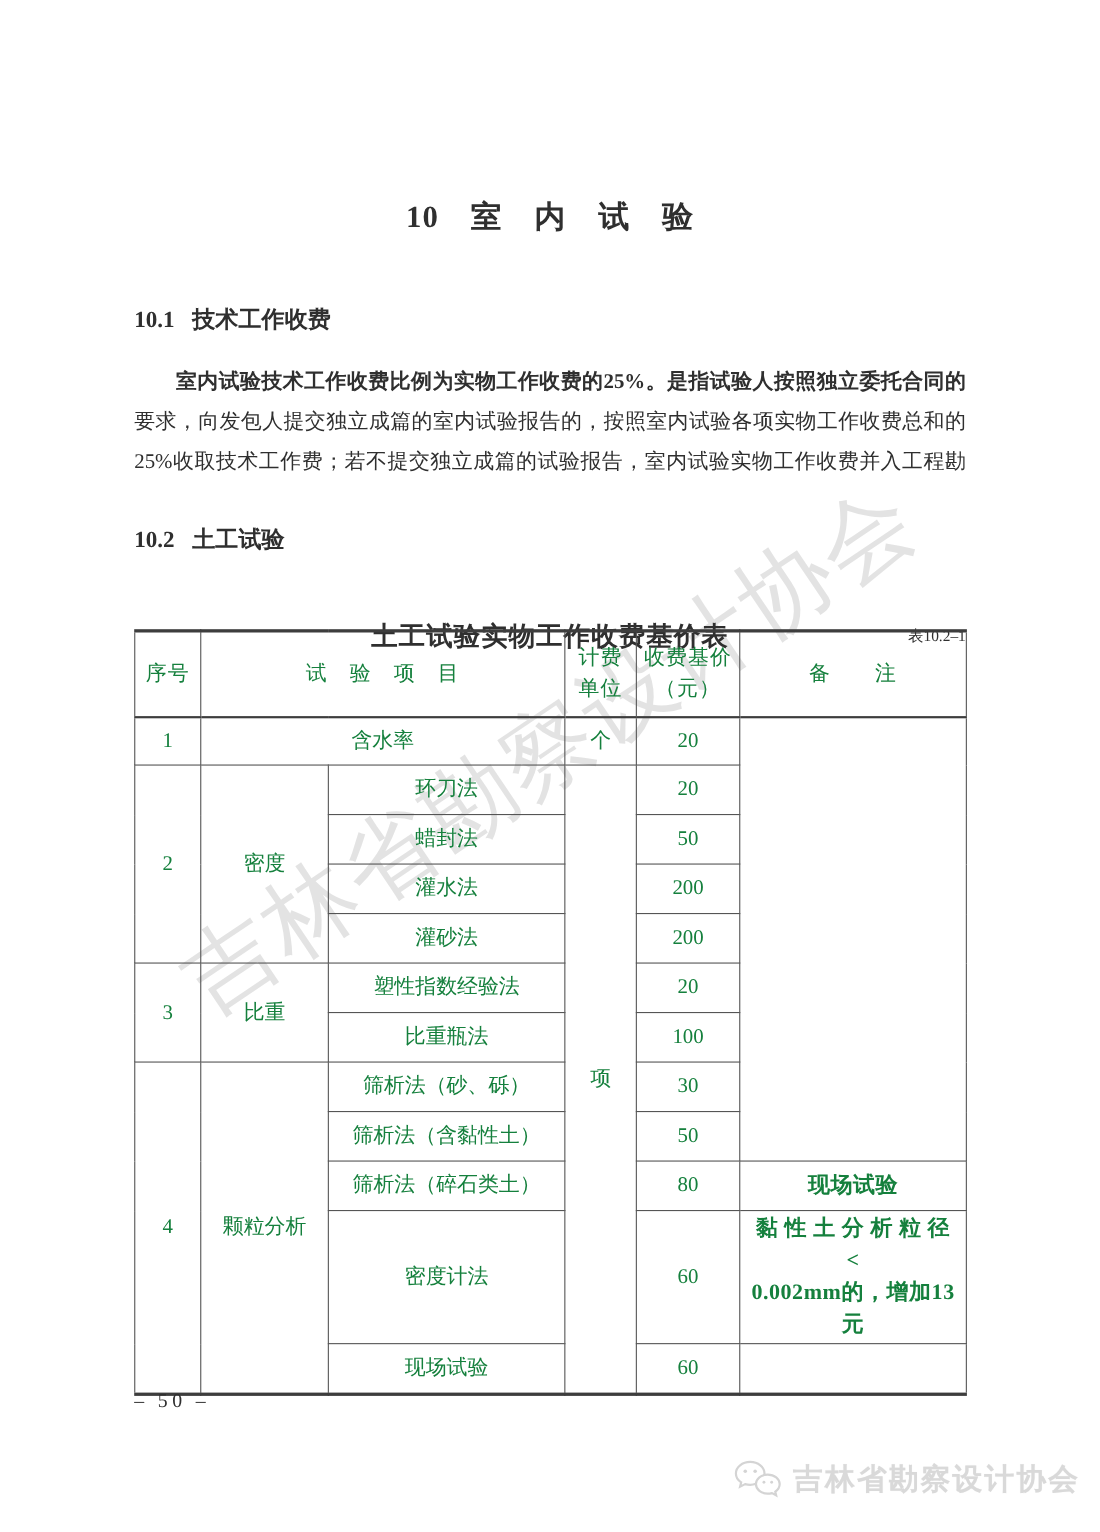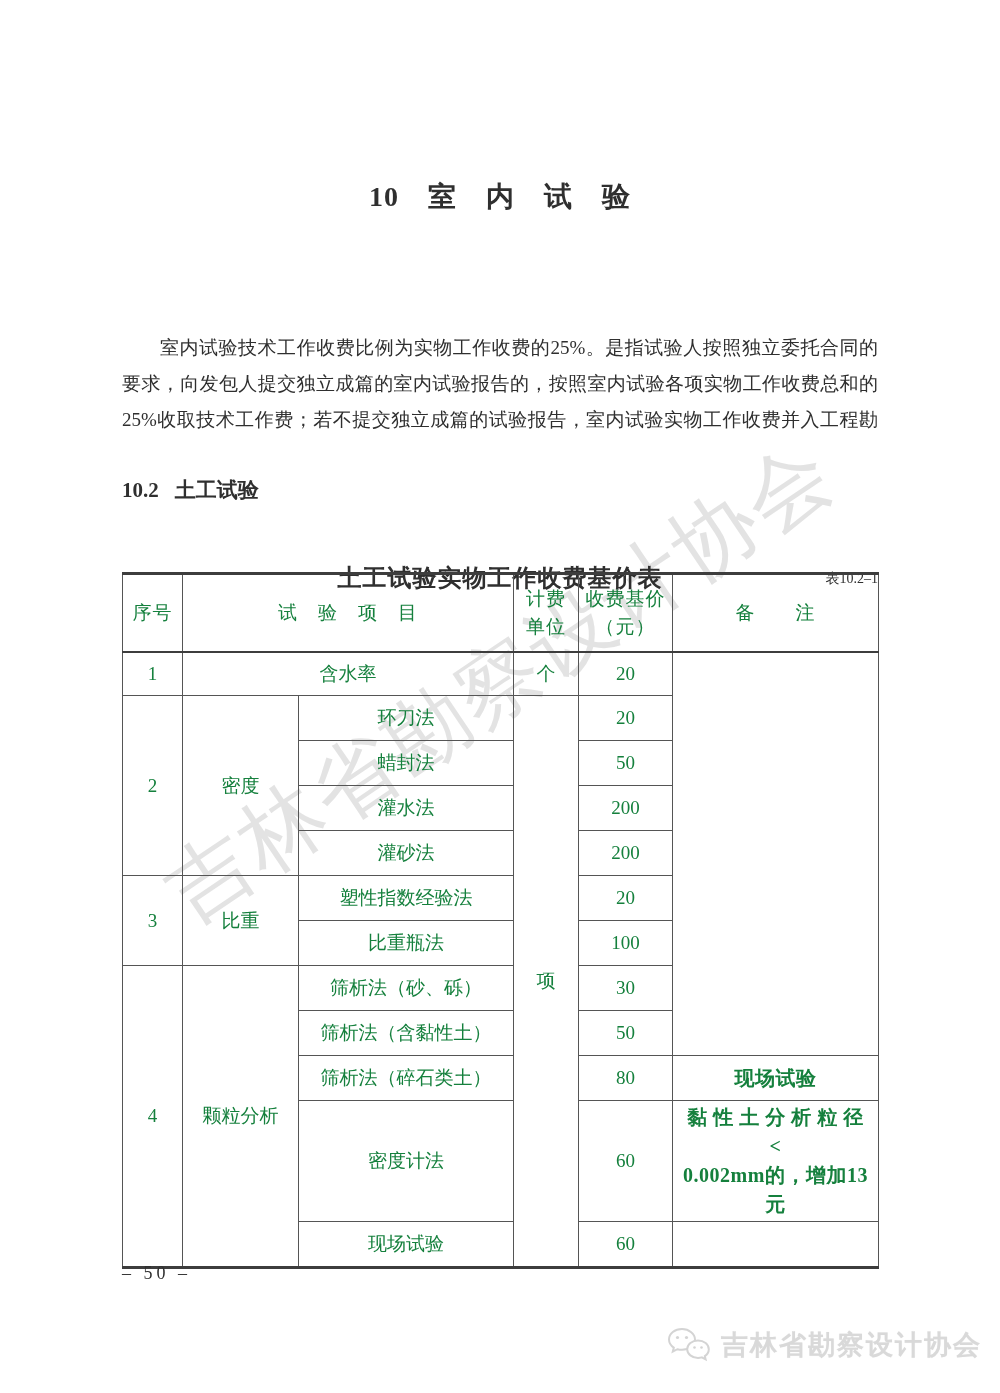--- a/index.html
+++ b/index.html
@@ -42,21 +42,21 @@
   }
   .section-heading .sec-no{margin-right:16px;}
   #sec-10-1{top:276px;}
   #sec-10-2{top:476px;}
 
   .body-paragraph{
     position:absolute;left:122px;top:330px;width:756px;
     font-size:19px;line-height:36px;
   }
   .pline{text-align:justify;text-align-last:justify;}
-  .pline.first{text-indent:2em;}
+  .pline.first{text-indent:2em;font-weight:bold;}
   .pline.last{text-align-last:left;}
 
   .table-caption{
     position:absolute;left:122px;top:562px;width:756px;
     text-align:center;font-size:24px;font-weight:bold;letter-spacing:1px;
   }
   .table-label{
     position:absolute;left:122px;top:570px;width:756px;
     text-align:right;font-size:14px;
   }
@@ -102,20 +102,23 @@
 <body>
 
 <div class="page">
 
   <div class="watermark pre">吉林省勘察设计协会</div>
 
   <div class="content">
 
     <div class="chapter-title">10　室　内　试　验</div>
 
+    <div class="section-heading" id="sec-10-1">
+      <span class="sec-no">10.1</span><span>技术工作收费</span>
+    </div>
 
     <div class="body-paragraph">
       <div class="pline first">室内试验技术工作收费比例为实物工作收费的25%。是指试验人按照独立委托合同的</div>
       <div class="pline">要求，向发包人提交独立成篇的室内试验报告的，按照室内试验各项实物工作收费总和的</div>
       <div class="pline">25%收取技术工作费；若不提交独立成篇的试验报告，室内试验实物工作收费并入工程勘</div>
     </div>
 
     <div class="section-heading" id="sec-10-2">
       <span class="sec-no">10.2</span><span>土工试验</span>
     </div>

